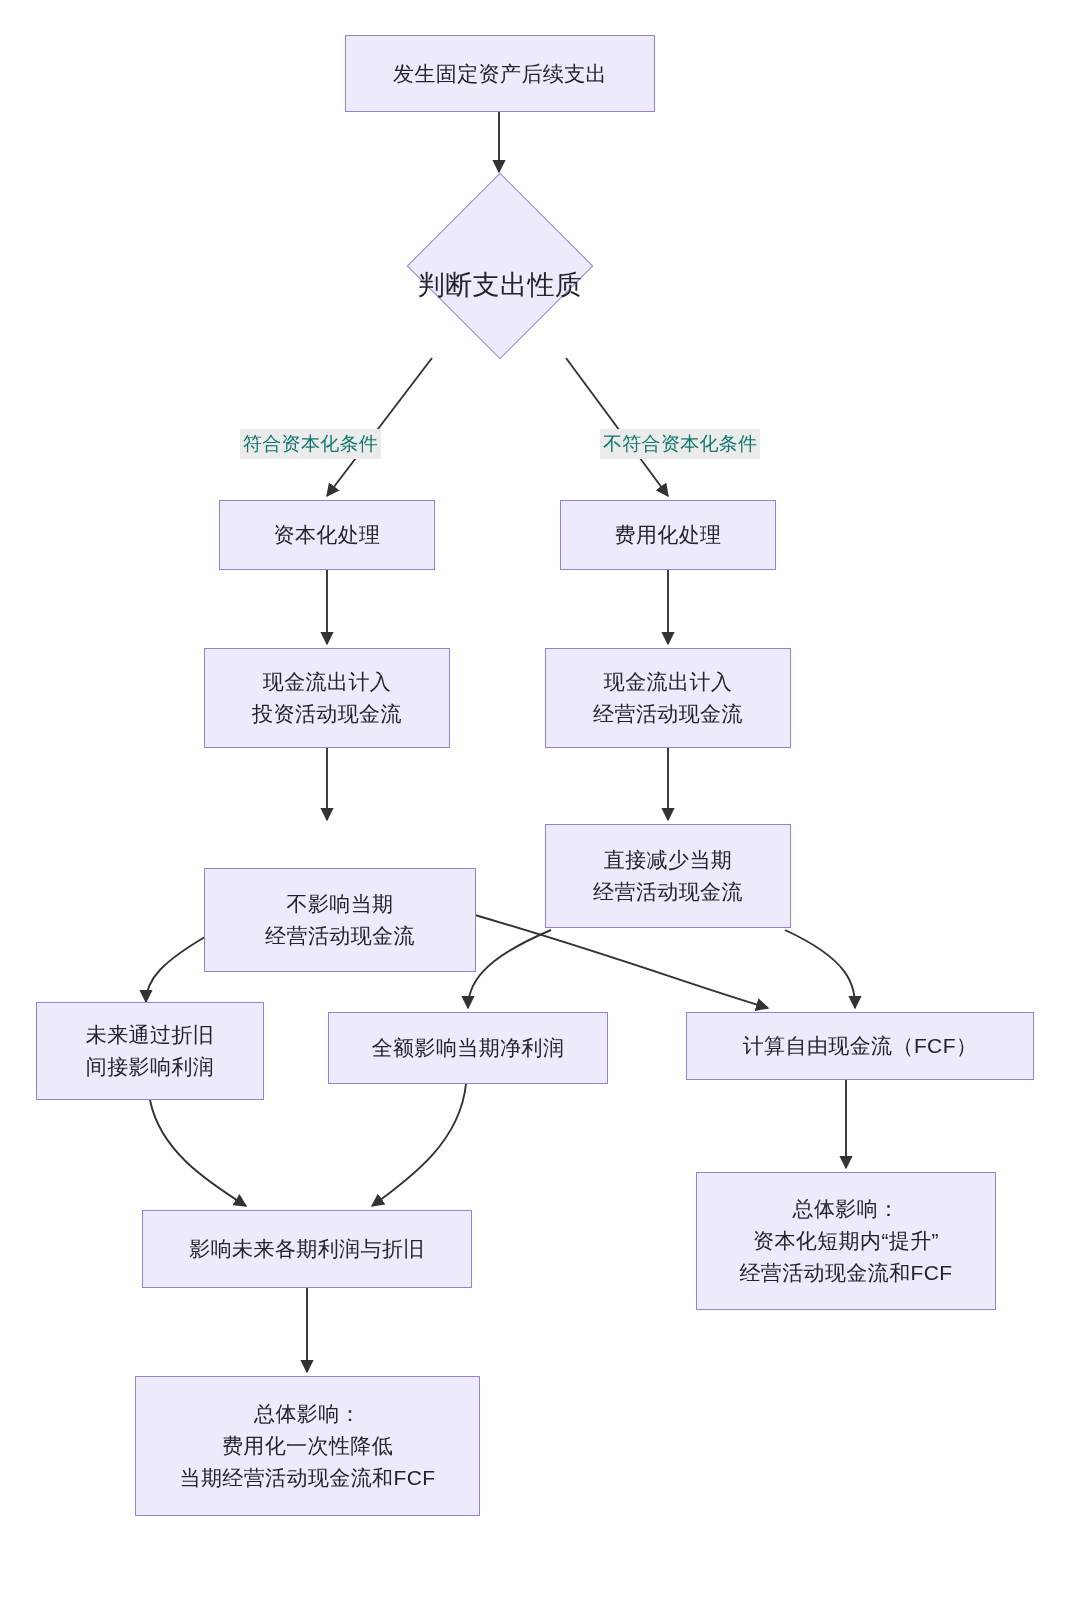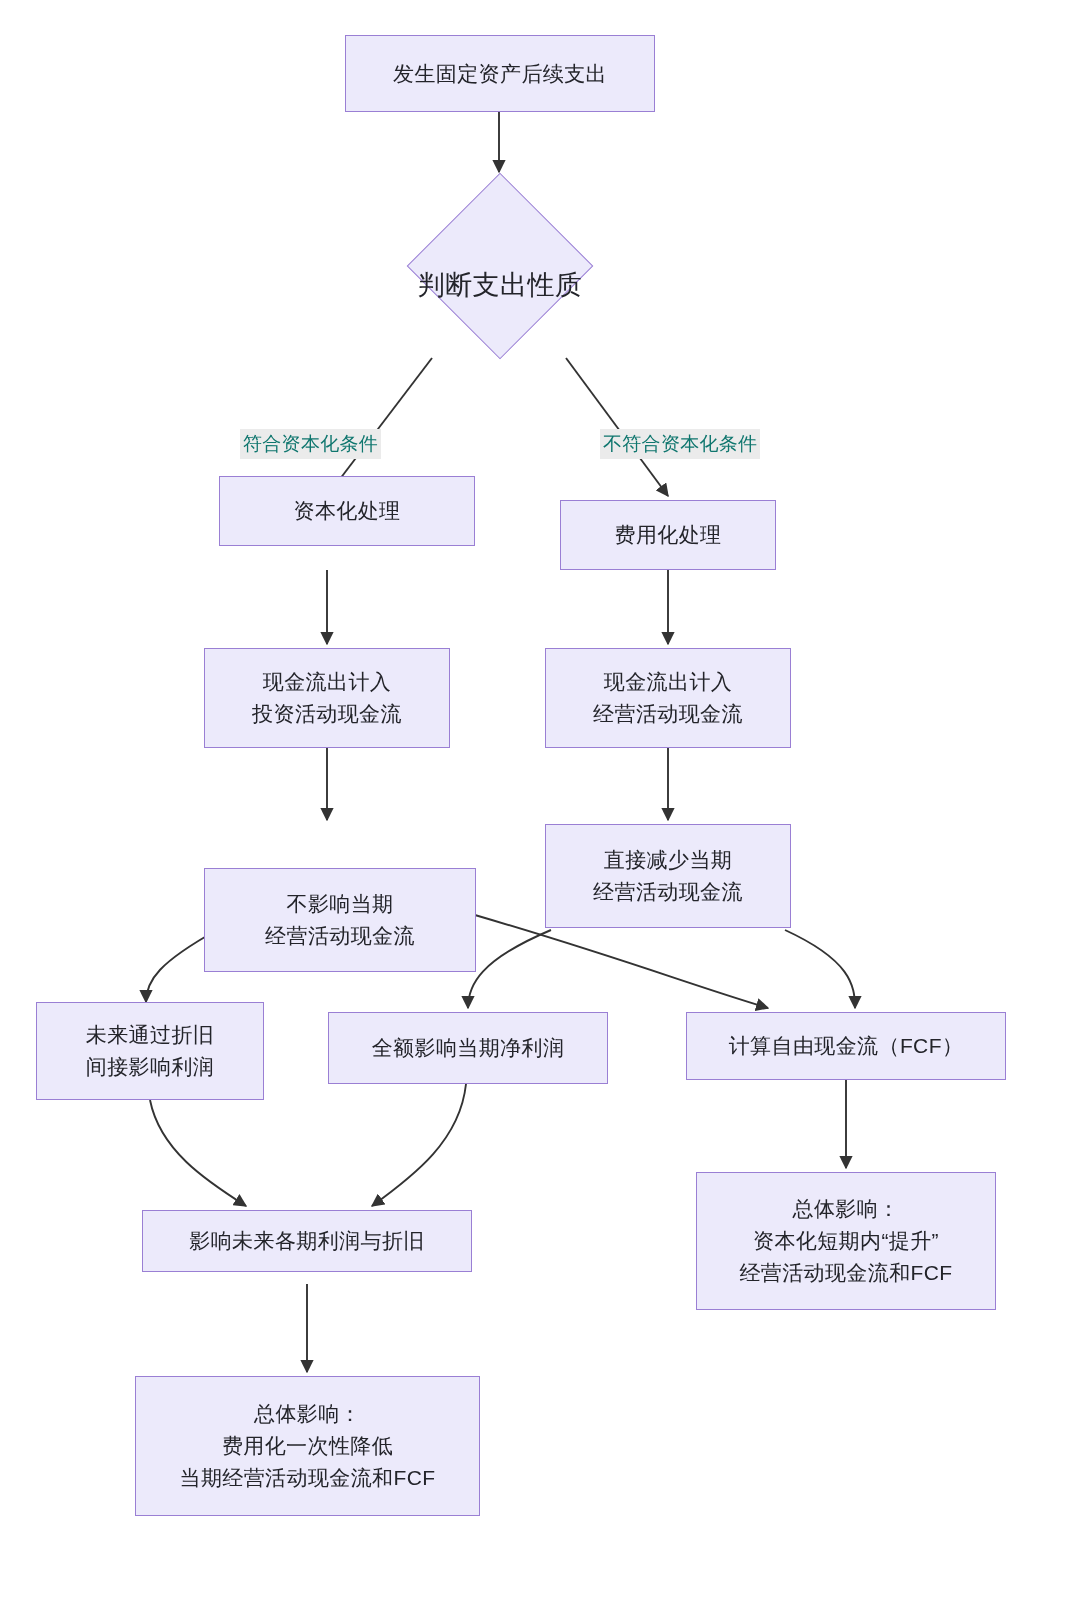--- a/index.html
+++ b/index.html
@@ -119,39 +119,39 @@
   </svg>
 
   <div class="node" style="left:345px; top:35px; width:310px; height:77px;text-align:right;">发生固定资产后续支出</div>
 
   <div class="diamond-shape" style="left:434px; top:200px; width:132px; height:132px;"></div>
   <div class="diamond-label" style="left:400px; top:265px; width:200px; height:40px;">判断支出性质</div>
 
   <div class="edge-label" style="left:240px; top:429px;">符合资本化条件</div>
   <div class="edge-label" style="left:566px; top:429px;margin-left:34px;">不符合资本化条件</div>
 
-  <div class="node" style="left:219px; top:476px; width:256px; height:70px;">资本化处理</div>
+  <div class="node" style="left:219px; top:500px; width:216px; height:70px;">资本化处理</div>
   <div class="node" style="left:560px; top:500px; width:216px; height:70px;">费用化处理</div>
 
   <div class="node" style="left:204px; top:648px; width:246px; height:100px;">现金流出计入
 投资活动现金流</div>
   <div class="node" style="left:545px; top:648px; width:246px; height:100px;">现金流出计入
 经营活动现金流</div>
 
   <div class="node" style="left:204px; top:868px; width:272px; height:104px;">不影响当期
 经营活动现金流</div>
   <div class="node" style="left:545px; top:824px; width:246px; height:104px;">直接减少当期
 经营活动现金流</div>
 
   <div class="node" style="left:328px; top:1012px; width:280px; height:72px;">全额影响当期净利润</div>
   <div class="node" style="left:36px; top:1002px; width:228px; height:98px;">未来通过折旧
 间接影响利润</div>
-  <div class="node" style="left:686px; top:1012px; width:320px; height:68px;">计算自由现金流（FCF）</div>
+  <div class="node" style="left:686px; top:1012px; width:348px; height:68px;">计算自由现金流（FCF）</div>
 
-  <div class="node" style="left:142px; top:1210px; width:330px; height:62px;">影响未来各期利润与折旧</div>
+  <div class="node" style="left:142px; top:1210px; width:330px; height:78px;">影响未来各期利润与折旧</div>
 
   <div class="node" style="left:696px; top:1172px; width:300px; height:138px;">总体影响：
 资本化短期内“提升”
 经营活动现金流和FCF</div>
 
   <div class="node" style="left:135px; top:1376px; width:345px; height:140px;">总体影响：
 费用化一次性降低
 当期经营活动现金流和FCF</div>
 
 </div>

